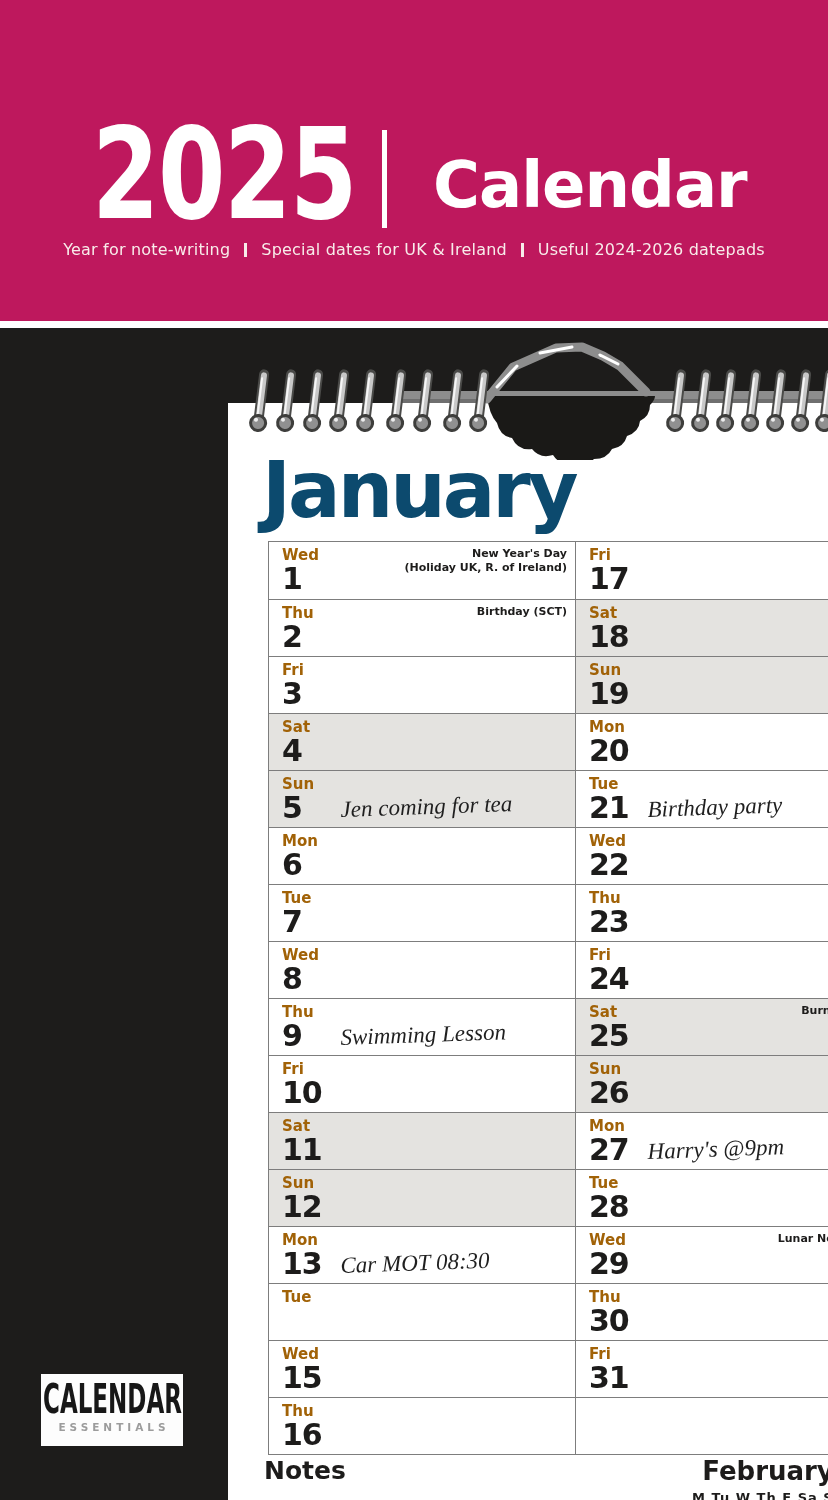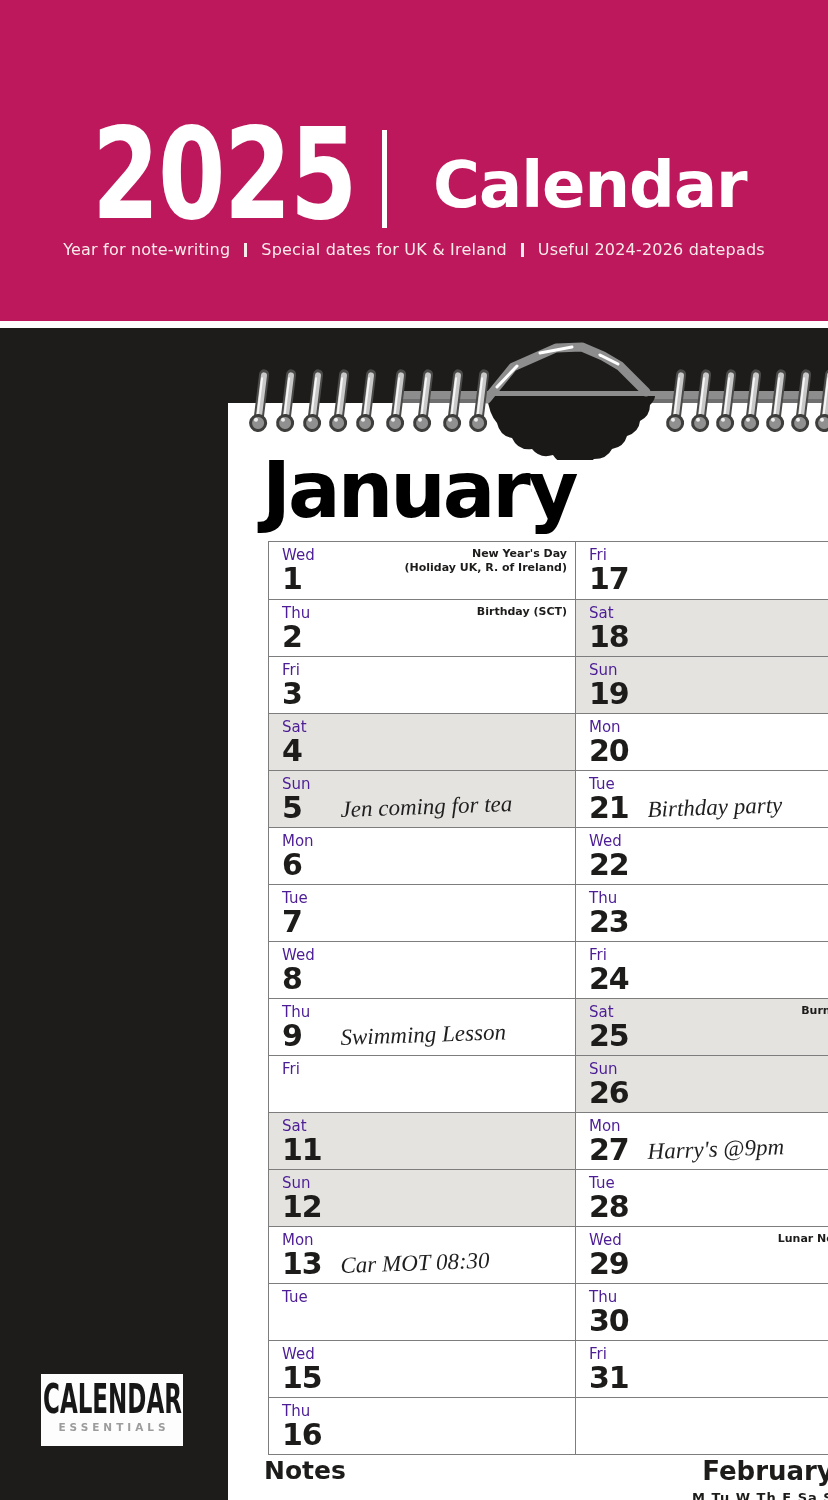--- a/index.html
+++ b/index.html
@@ -23,29 +23,29 @@
   .subtitle-big { position:absolute; left:433px; top:150px; font-size:64px; font-weight:700; color:#ffffff; line-height:1.1; letter-spacing:-1px; }
   .features {
     position:absolute; left:0; top:240px; width:828px; text-align:center;
     font-size:16px; font-weight:500; color:#f8ecea; letter-spacing:0.2px;
   }
   .features .sep { display:inline-block; width:3px; height:14px; background:currentColor; margin:0 14px; vertical-align:-2px; }
   
   .page { position:absolute; left:228px; top:403px; width:700px; height:1097px; background:#ffffff; }
   .month-title {
     position:absolute; left:34px; top:48px; font-size:78px; font-weight:700;
-    letter-spacing:-3px; color:#000000; line-height:1;
+    letter-spacing:-3px; color:#0c4a6e; line-height:1;
   }
   .cal-table { position:absolute; left:40px; top:138px; width:616px; border:1px solid #7d7d7d; background:#ffffff; }
   .cal-row { display:flex; height:57px; }
   .cal-row + .cal-row { border-top:1px solid #7d7d7d; }
   .cal-cell { position:relative; flex:0 0 50%; padding:5px 8px 0 13px; background:#ffffff; }
   .cal-cell.left { border-right:1px solid #7d7d7d; }
   .cal-cell.weekend { background:#e4e3e0; }
-  .day { display:block; font-size:15px; line-height:1.15; font-weight:400; color:#4c1d95; }
+  .day { display:block; font-size:15px; line-height:1.15; font-weight:700; color:#a16207; }
   .date { display:block; font-size:30px; line-height:1.0; font-weight:700; letter-spacing:-1px; color:#1d1c1b; }
   .holiday { position:absolute; top:5px; right:8px; text-align:right; font-size:11px; font-weight:700; line-height:1.3; color:#1d1c1b; white-space:nowrap; }
   .note {
     position:absolute; left:72px; bottom:4px; white-space:nowrap;
     font-family:cursive; font-style:italic; font-size:23px; color:#1f1f1f;
     transform:rotate(-2deg); transform-origin:left bottom;
   }
   .notes-label { position:absolute; left:36px; top:1053px; font-size:25px; font-weight:700; color:#1d1c1b; }
   .next-month { position:absolute; left:420px; top:1054px; width:240px; text-align:center; }
   .next-month-title { font-size:26px; font-weight:700; line-height:1.15; color:#1d1c1b; }
@@ -175,20 +175,21 @@
           <span class="day">Sat</span>
           <span class="date">25</span>
           <div class="holiday">
             <div>Burns Night</div>
           </div>
         </div>
       </div>
       <div class="cal-row">
         <div class="cal-cell left">
           <span class="day">Fri</span>
+          <span class="date">10</span>
         </div>
         <div class="cal-cell right weekend">
           <span class="day">Sun</span>
           <span class="date">26</span>
         </div>
       </div>
       <div class="cal-row">
         <div class="cal-cell left weekend">
           <span class="day">Sat</span>
           <span class="date">11</span>

